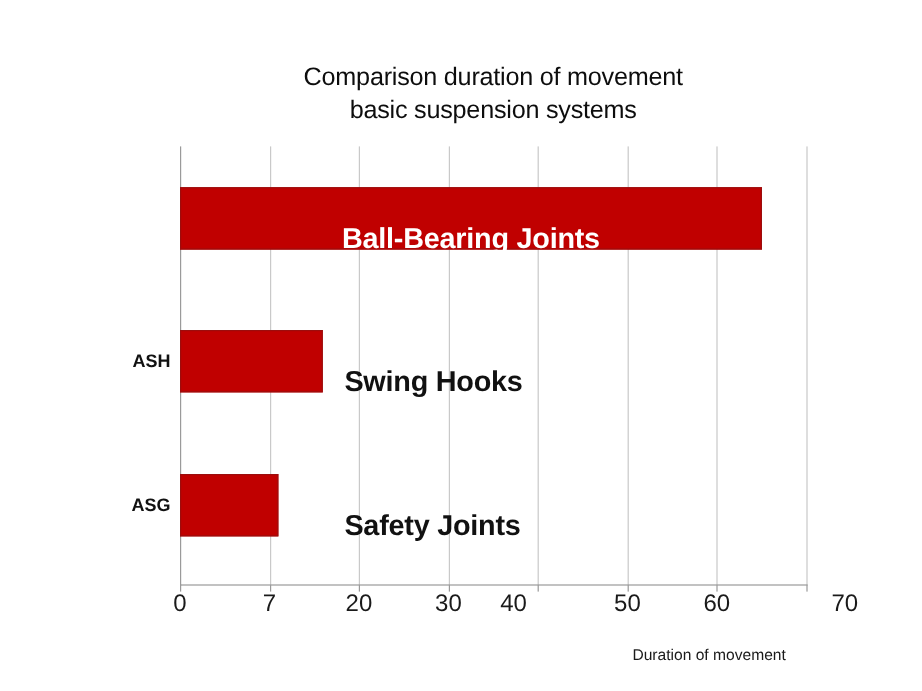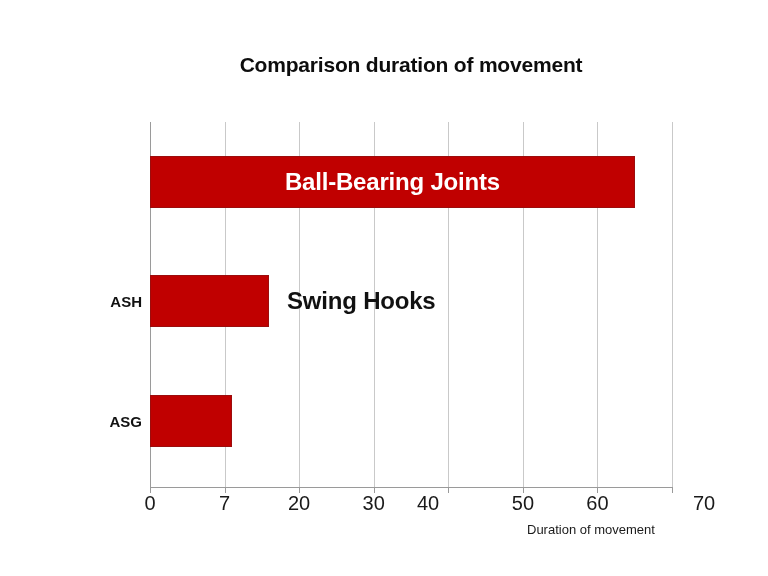--- a/index.html
+++ b/index.html
@@ -23,21 +23,21 @@
   }
 
   
   .chart-title {
     position: absolute;
     left: 150px;
     top: 52px;
     width: 522px;
     text-align: center;
     font-size: 21px;
-    font-weight: bold;
+    font-weight: normal;
     line-height: 1.28;
     letter-spacing: -0.2px;
     color: #0d0d0d;
   }
   .chart-title .t-line { display: block; white-space: nowrap; }
 
   
   
   .plot-area {
     position: absolute;
@@ -89,20 +89,21 @@
   
   .bar-label {
     position: absolute;
     height: 52px;
     display: flex;
     align-items: center;
     font-size: 24px;
     font-weight: bold;
     white-space: nowrap;
     letter-spacing: -0.2px;
+    margin-top: 18px;
   }
   .bar-label.inside {
     color: #ffffff;
     justify-content: center;
   }
   .bar-label.outside {
     color: #111111;
     justify-content: flex-start;
   }
 
@@ -138,29 +139,30 @@
   
   .axis-title {
     position: absolute;
     left: 527px;
     top: 521px;
     font-size: 13px;
     line-height: 1.35;
     color: #1a1a1a;
     text-align: left;
   }
-  .axis-title .t-line { display: block; white-space: nowrap; }
+  .axis-title .t-line { display: block; white-space: nowrap; margin-top: 16px; }
 </style>
 </head>
 <body>
 
 <div id="chart-root">
 
   <div class="chart-title">
     <span class="t-line">Comparison duration of movement</span>
+    <span class="t-line">basic suspension systems</span>
   </div>
 
   <div class="axis-line-y"></div>
   <div class="axis-line-x"></div>
 
   <div class="plot-area">
 
     <div class="gridline" style="left:74.6px"></div>
     <div class="gridline" style="left:149.1px"></div>
     <div class="gridline" style="left:223.7px"></div>
@@ -169,20 +171,21 @@
     <div class="gridline" style="left:447.4px"></div>
     <div class="gridline" style="left:522px"></div>
 
     <div class="bar" style="left:0px; top:34px; width:484.9px;"></div>
     <div class="bar-label inside" style="left:0px; top:34px; width:484.9px;">Ball-Bearing Joints</div>
 
     <div class="bar" style="left:0px; top:153px; width:119.4px;"></div>
     <div class="bar-label outside" style="left:137px; top:153px;">Swing Hooks</div>
 
     <div class="bar" style="left:0px; top:273px; width:82.1px;"></div>
+    <div class="bar-label outside" style="left:137px; top:273px;">Safety Joints</div>
   </div>
 
   <div class="cat-label" style="top:395px; right:618px;">ASG</div>
   <div class="cat-label" style="top:275px; right:618px;">ASH</div>
 
   <div class="tick-mark" style="left:150px"></div>
   <div class="tick-mark" style="left:224.6px"></div>
   <div class="tick-mark" style="left:299.1px"></div>
   <div class="tick-mark" style="left:373.7px"></div>
   <div class="tick-mark" style="left:448.3px"></div>

